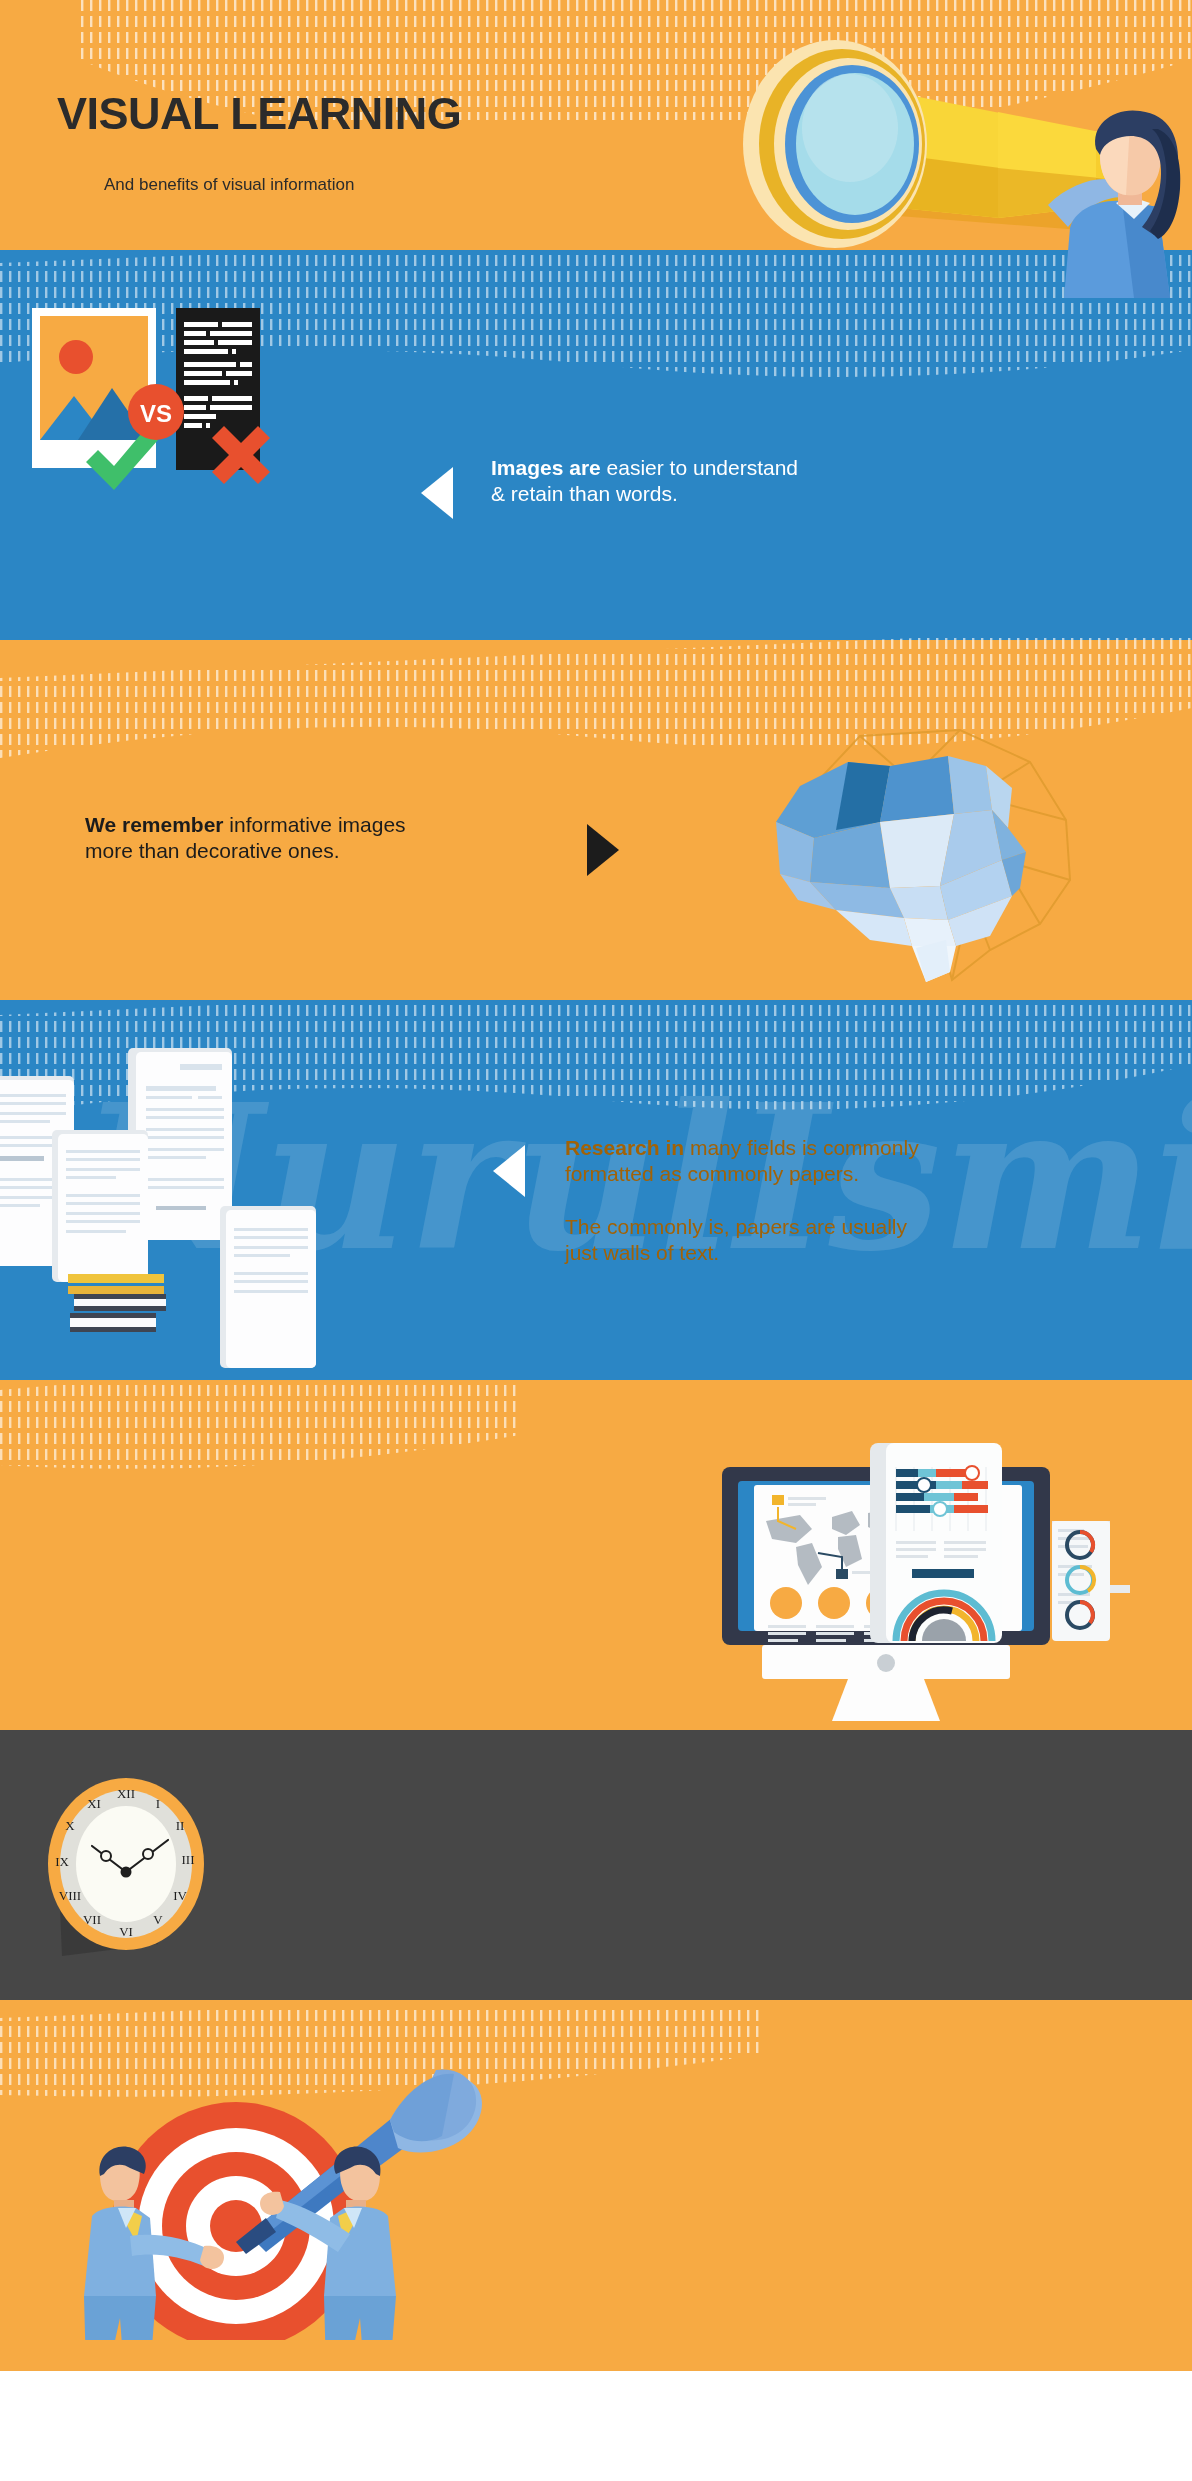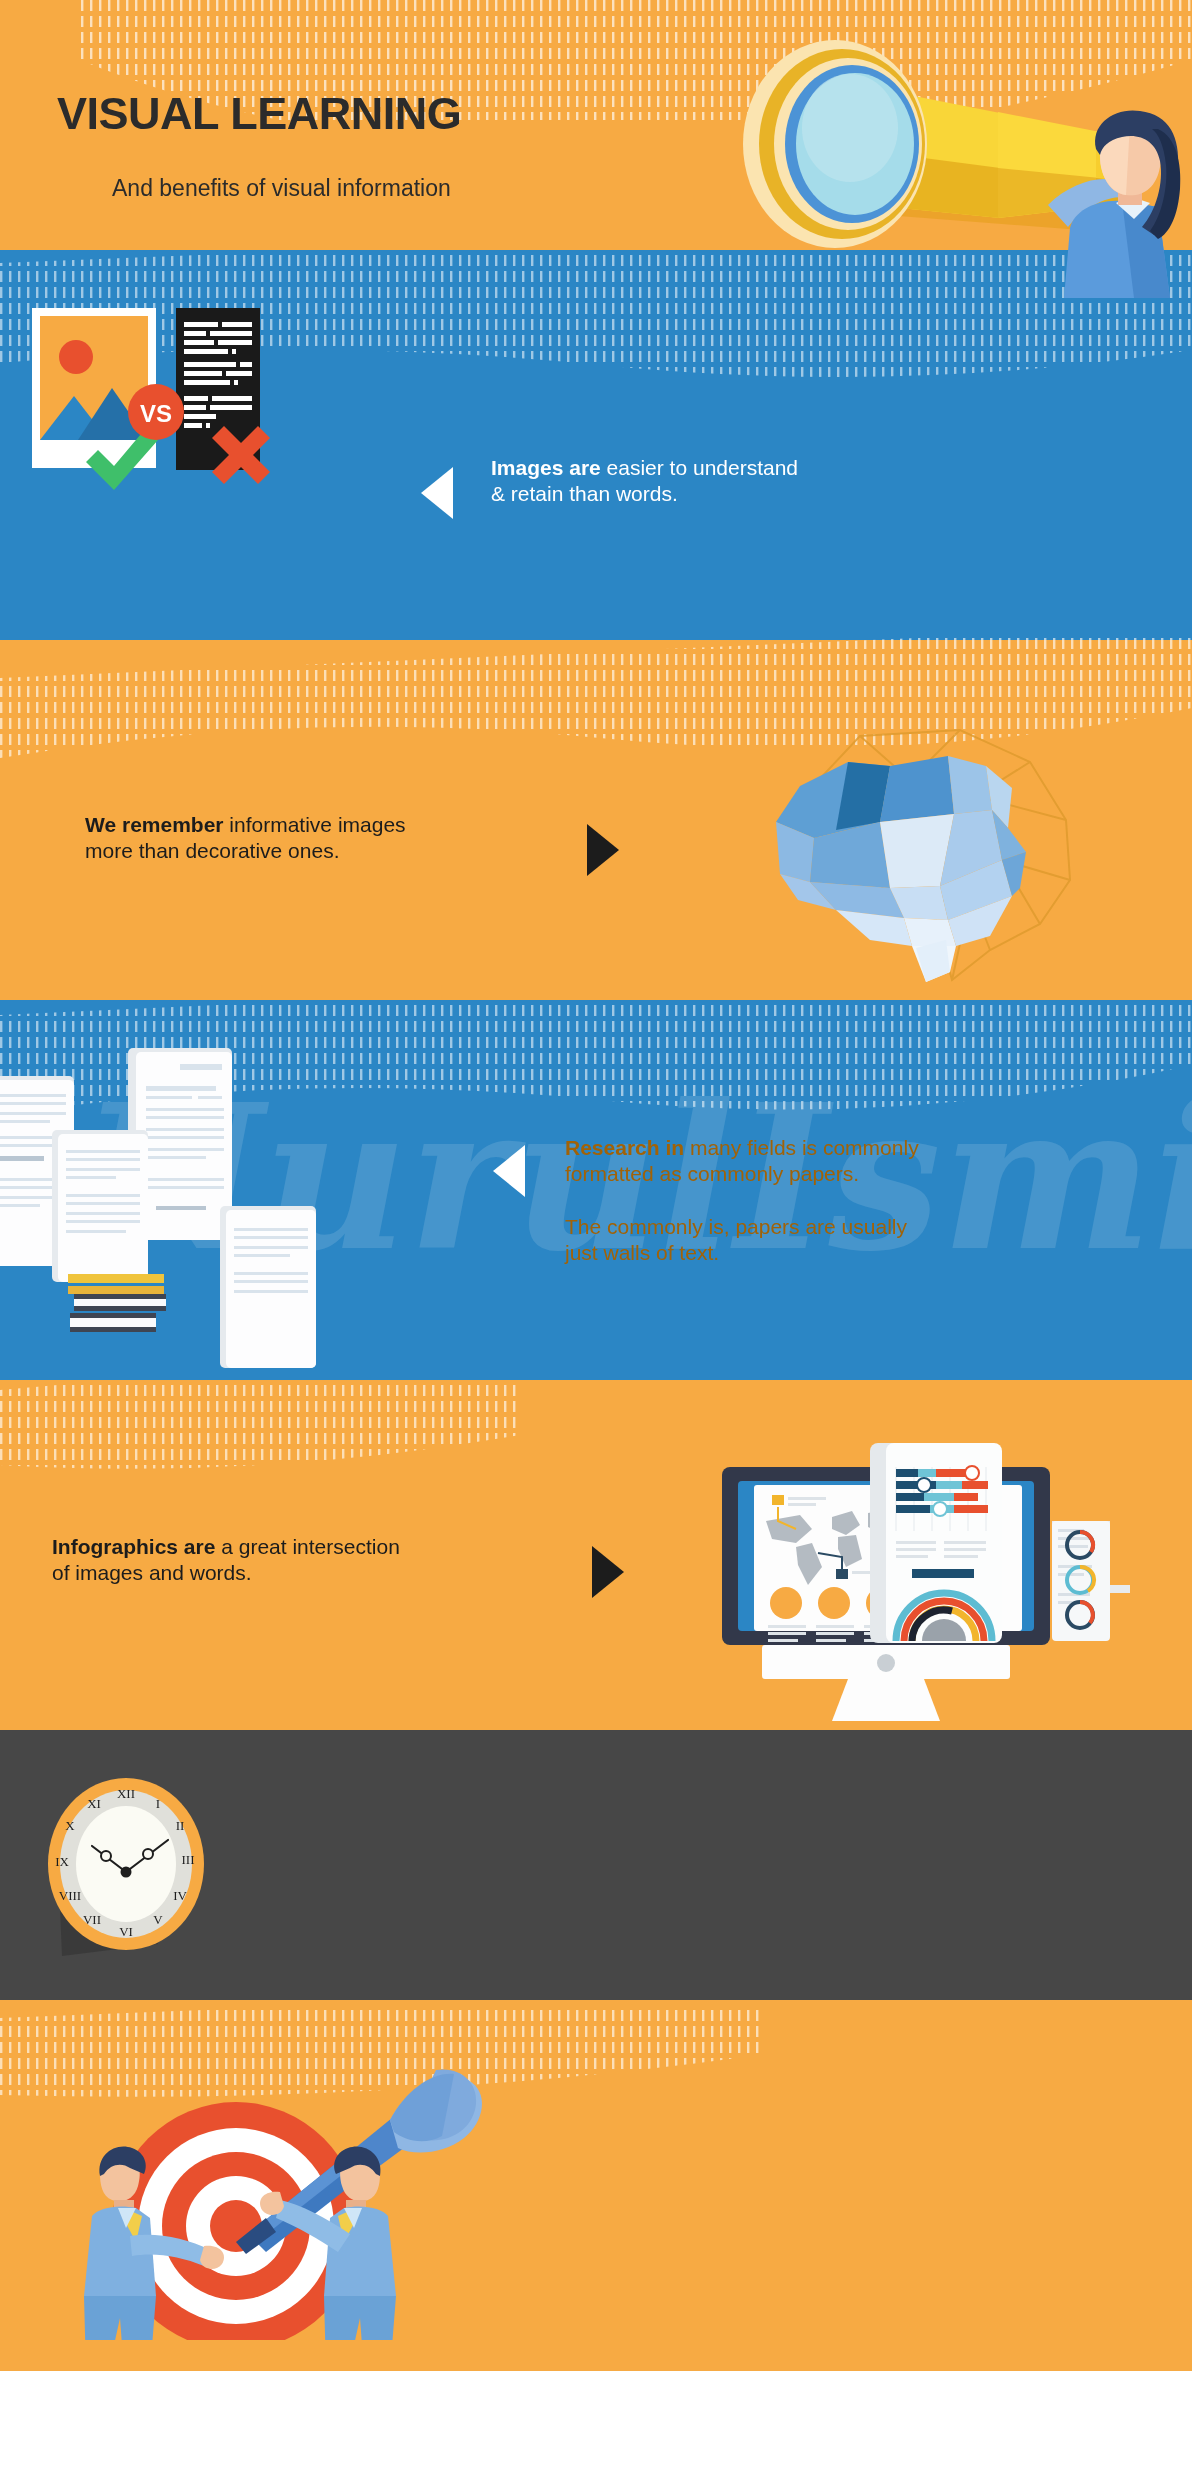--- a/index.html
+++ b/index.html
@@ -22,22 +22,22 @@
   .tri.left  { border-top:26px solid transparent; border-bottom:26px solid transparent; border-right:32px solid currentColor; }
   .tri.right { border-top:26px solid transparent; border-bottom:26px solid transparent; border-left:32px solid currentColor; }
 
   
   #sec-header { top:0; height:300px; background:#F7AA43; }
   #title {
     position:absolute; left:57px; top:88px;
     font-size:45px; font-weight:700; letter-spacing:-0.5px; color:#2B2B2B;
   }
   #subtitle {
-    position:absolute; left:112px; top:175px;
-    font-size:23px; color:#2B2B2B; font-weight:400;
+    position:absolute; left:104px; top:175px;
+    font-size:17px; color:#2B2B2B; font-weight:400;
   }
 
   
   .dashes { position:absolute; pointer-events:none; }
 
   
   #telescope { position:absolute; left:700px; top:28px; width:500px; height:270px; }
 
   
   #sec1 { top:250px; height:430px; background:#2B86C5; }
@@ -391,27 +391,20 @@
     <div class="line">
       <b>Research in</b><span> many fields is commonly</span>
     </div>
     <div class="line">formatted as commonly papers.</div>
     <div class="line" style="height:28px;"></div>
     <div class="line">The commonly is, papers are usually</div>
     <div class="line">just walls of text.</div>
   </div>
 
   
-  <div class="callout" style="left:52px; top:1534px; color:#1C1C1C; font-size:21px;">
-    <span class="tri right" style="left:540px; top:12px; color:#1C1C1C;"></span>
-    <div class="line">
-      <b>Infographics are</b><span> a great intersection</span>
-    </div>
-    <div class="line">of images and words.</div>
-  </div>
 
   <svg style="position:absolute;left:700px;top:1425px;" width="440" height="300" viewBox="0 0 440 300">
 
     <path d="M352,96 L410,96 L410,160 L430,160 L430,96 L430,96 L430,168 L352,168 Z" fill="#E8EBEE"></path>
     <rect x="352" y="96" width="58" height="120" rx="4" fill="#F6F8F9"></rect>
     <g fill="#D9E0E6">
       <rect x="358" y="104" width="26" height="3"></rect>
         <rect x="358" y="112" width="34" height="3"></rect>
       <rect x="358" y="120" width="30" height="3"></rect>
         <rect x="358" y="140" width="34" height="3"></rect>

